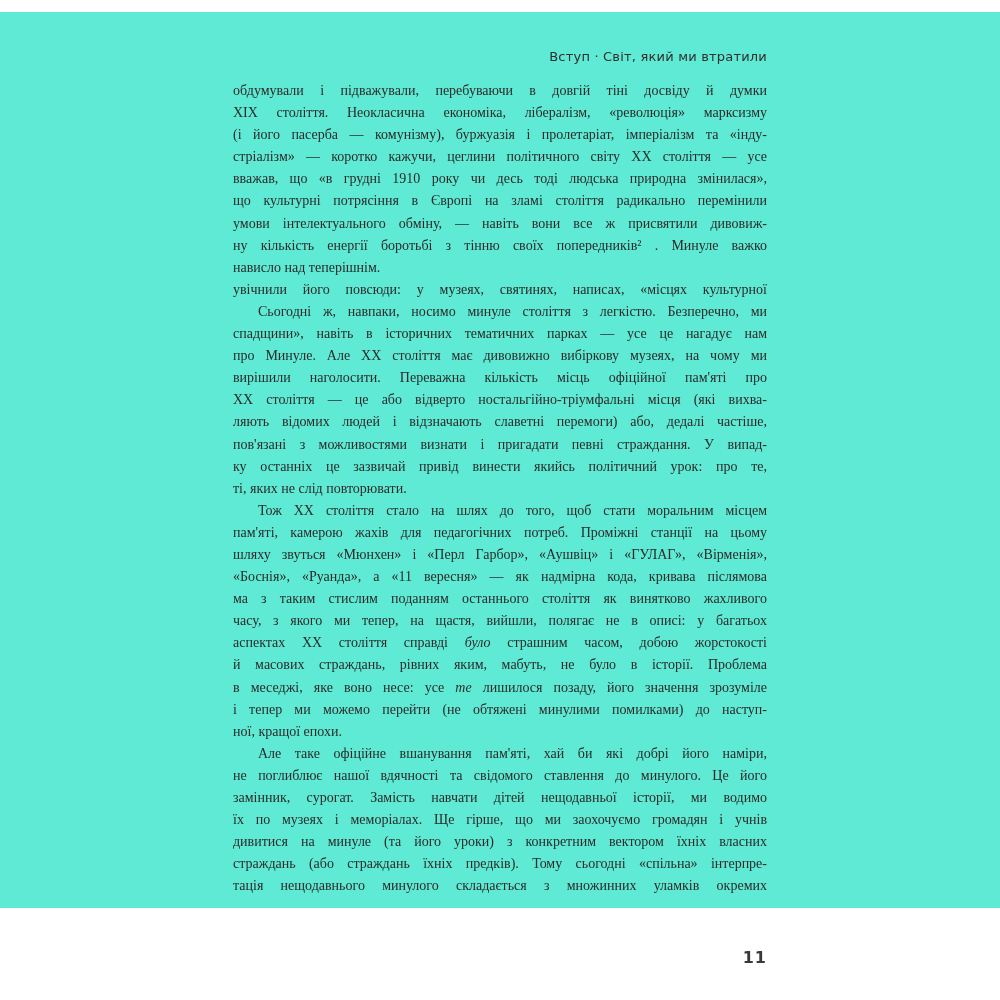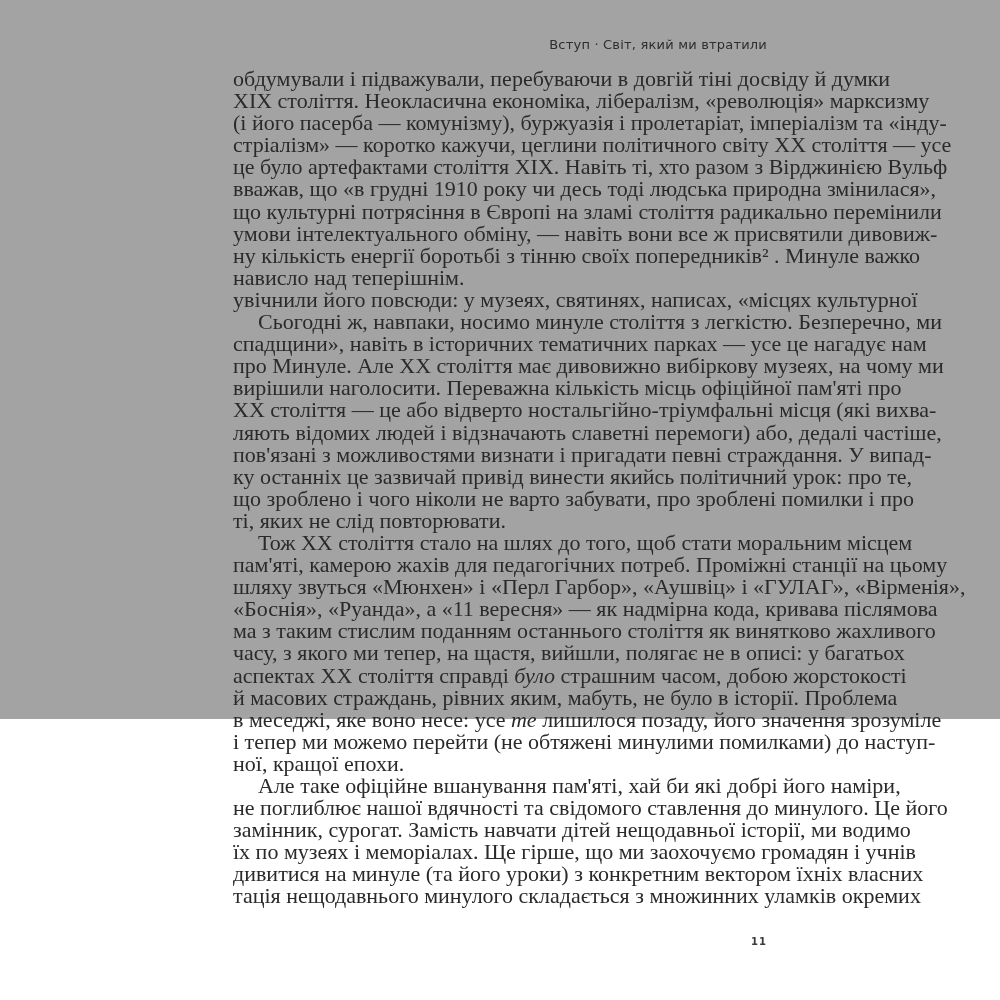--- a/index.html
+++ b/index.html
@@ -1,68 +1,66 @@
 <!DOCTYPE html>
 <html><head>
 <meta charset="utf-8">
 <style>
   html, body { margin: 0; padding: 0; background: #ffffff; }
   body { width: 1000px; height: 1000px; position: relative; overflow: hidden; }
-  .page { position: absolute; left: 0; top: 0; width: 1000px; height: 719px; background: #a3a3a3; }
+  .page { position: absolute; left: 0; top: 12px; width: 1000px; height: 896px; background: #5eead4; }
   .running-head {
     position: absolute; top: 37px; right: 233px;
     font-family: "DejaVu Sans", sans-serif; font-size: 13px; letter-spacing: 0.2px;
     color: #2e2e2e; white-space: nowrap;
   }
   .body-text {
     position: absolute; left: 233px; top: 68px; width: 534px;
-    font-family: "Liberation Serif", serif; font-size: 22px; line-height: 22.1px;
+    font-family: "Liberation Serif", serif; font-size: 14px; line-height: 22.1px;
     color: #2a2a2a;
   }
   .line { display: block; height: 22.1px; white-space: nowrap; text-align: justify; text-align-last: justify; overflow: visible; }
   .line.last { text-align-last: left; }
   .line.indent { padding-left: 25px; }
   .page-number {
     position: absolute; top: 936px; right: 233px;
-    font-family: "DejaVu Sans", sans-serif; font-size: 10px; font-weight: bold; color: #3a3a3a; letter-spacing: 1px;
+    font-family: "DejaVu Sans", sans-serif; font-size: 16px; font-weight: bold; color: #3a3a3a; letter-spacing: 1px;
   }
   i { font-style: italic; }
 </style>
 </head>
 <body>
 
 <div class="page">
   <div class="running-head">Вступ · Світ, який ми втратили</div>
 
   <div class="body-text">
 
     <div class="paragraph">
       <span class="line">обдумували і підважували, перебуваючи в довгій тіні досвіду й думки</span>
       <span class="line">XIX століття. Неокласична економіка, лібералізм, «революція» марксизму</span>
       <span class="line">(і його пасерба — комунізму), буржуазія і пролетаріат, імперіалізм та «інду-</span>
       <span class="line">стріалізм» — коротко кажучи, цеглини політичного світу XX століття — усе</span>
-      <span class="line">це було артефактами століття XIX. Навіть ті, хто разом з Вірджинією Вульф</span>
       <span class="line">вважав, що «в грудні 1910 року чи десь тоді людська природна змінилася»,</span>
       <span class="line">що культурні потрясіння в Європі на зламі століття радикально перемінили</span>
       <span class="line">умови інтелектуального обміну, — навіть вони все ж присвятили дивовиж-</span>
       <span class="line">ну кількість енергії боротьбі з тінню своїх попередників² . Минуле важко</span>
       <span class="line last">нависло над теперішнім.</span>
     </div>
 
     <div class="paragraph">
       <span class="line">увічнили його повсюди: у музеях, святинях, написах, «місцях культурної</span>
       <span class="line indent">Сьогодні ж, навпаки, носимо минуле століття з легкістю. Безперечно, ми</span>
       <span class="line">спадщини», навіть в історичних тематичних парках — усе це нагадує нам</span>
       <span class="line">про Минуле. Але XX століття має дивовижно вибіркову музеях, на чому ми</span>
       <span class="line">вирішили наголосити. Переважна кількість місць офіційної пам'яті про</span>
       <span class="line">XX століття — це або відверто ностальгійно-тріумфальні місця (які вихва-</span>
       <span class="line">ляють відомих людей і відзначають славетні перемоги) або, дедалі частіше,</span>
       <span class="line">пов'язані з можливостями визнати і пригадати певні страждання. У випад-</span>
       <span class="line">ку останніх це зазвичай привід винести якийсь політичний урок: про те,</span>
-      <span class="line">що зроблено і чого ніколи не варто забувати, про зроблені помилки і про</span>
       <span class="line last">ті, яких не слід повторювати.</span>
     </div>
 
     <div class="paragraph">
       <span class="line indent">Тож XX століття стало на шлях до того, щоб стати моральним місцем</span>
       <span class="line">пам'яті, камерою жахів для педагогічних потреб. Проміжні станції на цьому</span>
       <span class="line">шляху звуться «Мюнхен» і «Перл Гарбор», «Аушвіц» і «ГУЛАГ», «Вірменія»,</span>
       <span class="line">«Боснія», «Руанда», а «11 вересня» — як надмірна кода, кривава післямова</span>
       <span class="line">ма з таким стислим поданням останнього століття як винятково жахливого</span>
       <span class="line">часу, з якого ми тепер, на щастя, вийшли, полягає не в описі: у багатьох</span>
@@ -72,18 +70,19 @@
       <span class="line">і тепер ми можемо перейти (не обтяжені минулими помилками) до наступ-</span>
       <span class="line last">ної, кращої епохи.</span>
     </div>
 
     <div class="paragraph">
       <span class="line indent">Але таке офіційне вшанування пам'яті, хай би які добрі його наміри,</span>
       <span class="line">не поглиблює нашої вдячності та свідомого ставлення до минулого. Це його</span>
       <span class="line">замінник, сурогат. Замість навчати дітей нещодавньої історії, ми водимо</span>
       <span class="line">їх по музеях і меморіалах. Ще гірше, що ми заохочуємо громадян і учнів</span>
       <span class="line">дивитися на минуле (та його уроки) з конкретним вектором їхніх власних</span>
+      <span class="line">страждань (або страждань їхніх предків). Тому сьогодні «спільна» інтерпре-</span>
       <span class="line">тація нещодавнього минулого складається з множинних уламків окремих</span>
     </div>
   </div>
 
   <div class="page-number">11</div>
 </div>
 
 </body></html>

